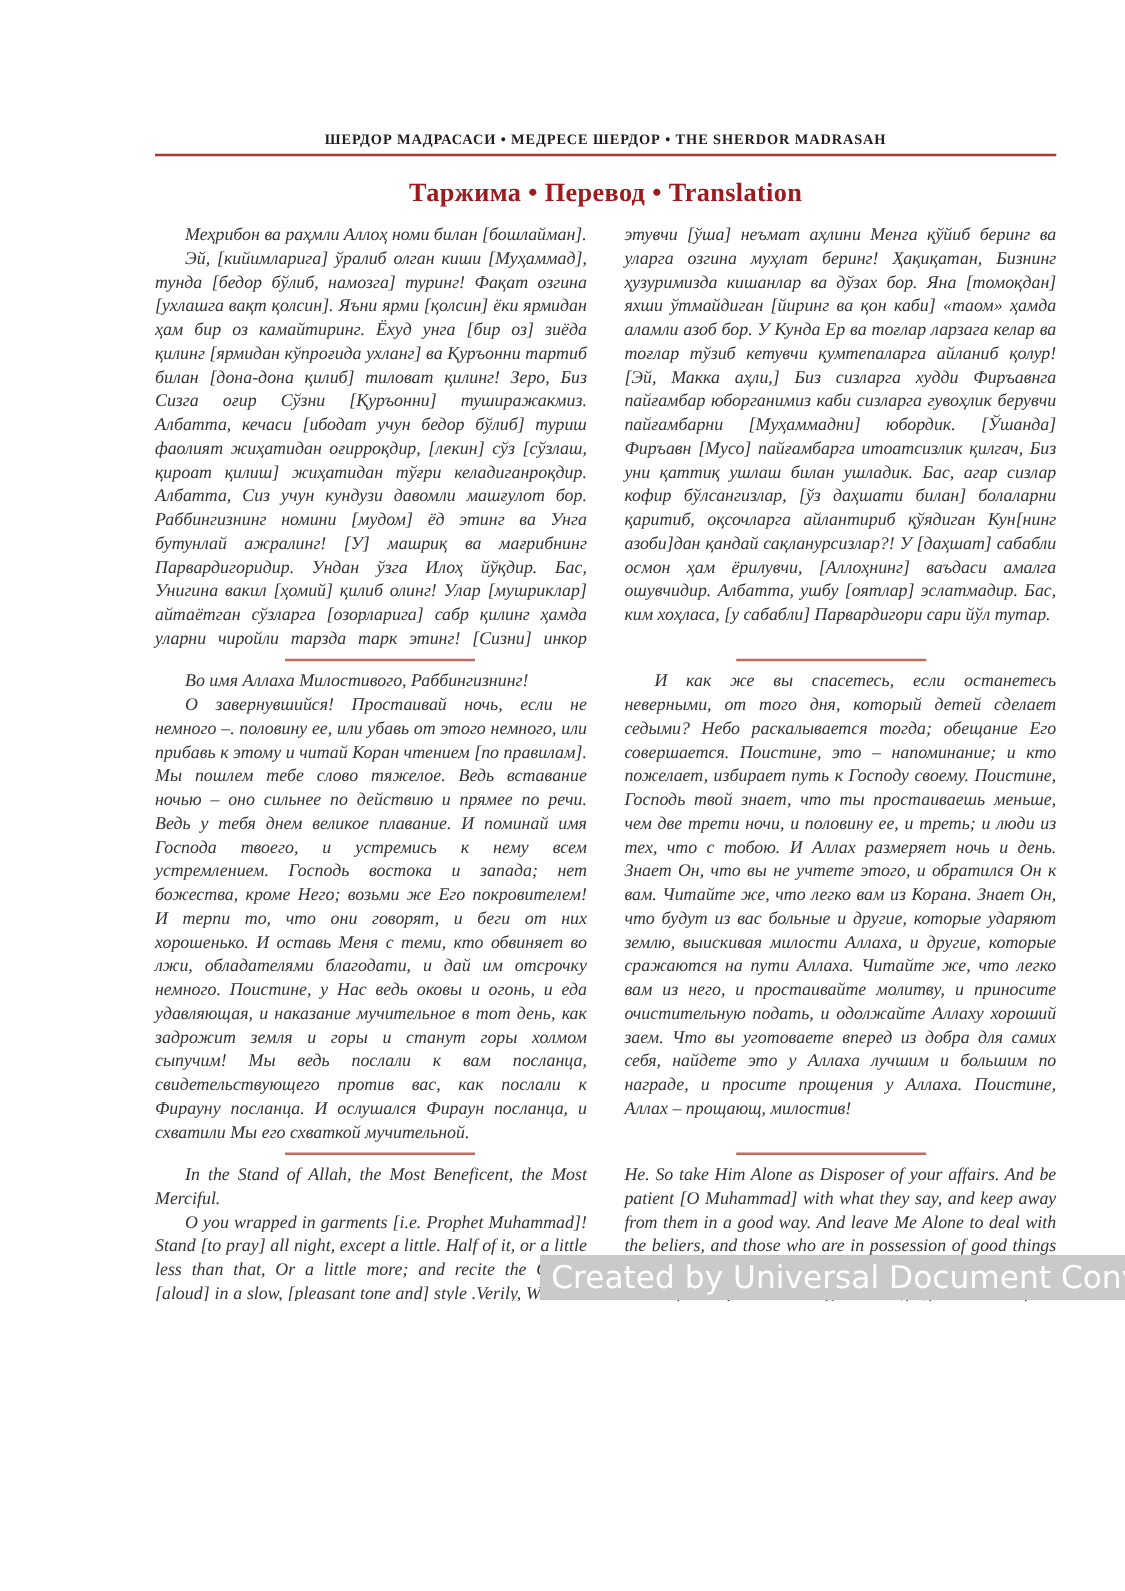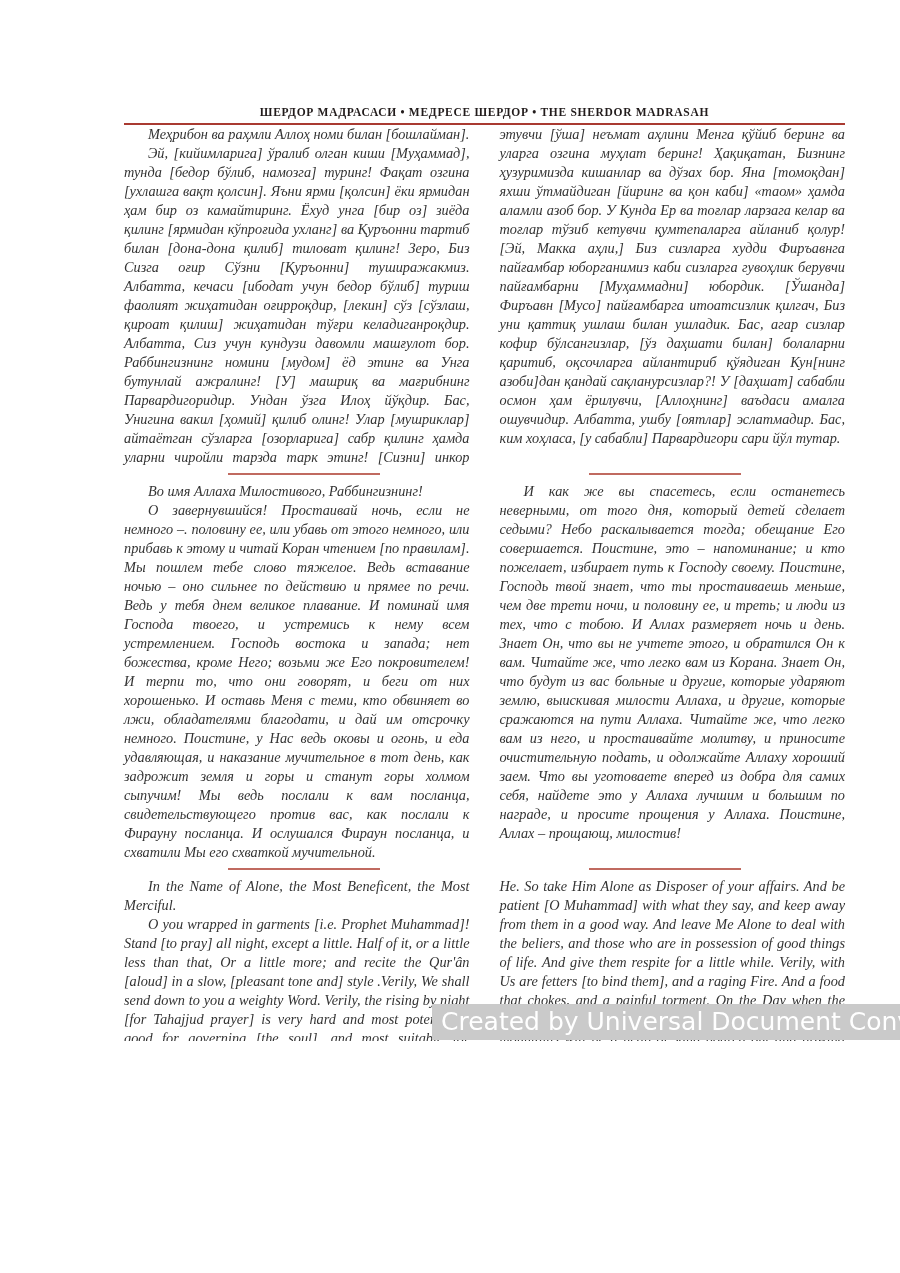--- a/index.html
+++ b/index.html
@@ -11,21 +11,21 @@
   .masthead {
     margin-top:106px; text-align:center;
     font-size:11.5px; font-weight:bold; letter-spacing:0.7px;
     color:#221c1c; white-space:nowrap;
   }
   .header-rule { margin-top:5px; height:2px; background:#a93a31; }
   .page-title {
     margin-top:17px; text-align:center;
     font-size:21px; font-weight:bold; color:#9c1b20; letter-spacing:0.3px;
   }
-  .bands { margin-top:0; }
+  .bands { margin-top:12px; }
   .band {
     column-count:2; column-gap:30px; column-fill:balance;
     text-align:justify; font-style:italic;
     font-size:14.3px; line-height:19px; color:#333333;
   }
   .band p { margin:0; text-indent:24px; }
   .sep-row { display:flex; padding:6px 0 7px 0; }
   .sep-row .half { flex:1; display:flex; justify-content:center; }
   .sep-line { width:152px; height:2px; background:#c06a60; }
   .footer-rule { margin-top:12px; height:3px; background:#82241f; }
@@ -50,20 +50,21 @@
 </style>
 </head>
 <body>
 
 <div class="page">
   <div class="content">
 
     <div class="masthead">ШЕРДОР МАДРАСАСИ • МЕДРЕСЕ ШЕРДОР • THE SHERDOR MADRASAH</div>
     <div class="header-rule"></div>
 
+    <div class="page-title">Таржима • Перевод • Translation</div>
 
     <div class="bands">
 
       <div class="band">
           <p>Меҳрибон ва раҳмли Аллоҳ номи билан [бошлайман].</p>
           <p>Эй, [кийимларига] ўралиб олган киши [Муҳаммад], тунда [бедор бўлиб, намозга] туринг! Фақат озгина [ухлашга вақт қолсин]. Яъни ярми [қолсин] ёки ярмидан ҳам бир оз камайтиринг. Ёхуд унга [бир оз] зиёда қилинг [ярмидан кўпроғида ухланг] ва Қуръонни тартиб билан [дона-дона қилиб] тиловат қилинг! Зеро, Биз Сизга оғир Сўзни [Қуръонни] туширажакмиз. Албатта, кечаси [ибодат учун бедор бўлиб] туриш фаолият жиҳатидан оғирроқдир, [лекин] сўз [сўзлаш, қироат қилиш] жиҳатидан тўғри келадиганроқдир. Албатта, Сиз учун кундузи давомли машғулот бор. Раббингизнинг номини [мудом] ёд этинг ва Унга бутунлай ажралинг! [У] машриқ ва мағрибнинг Парвардигоридир. Ундан ўзга Илоҳ йўқдир. Бас, Унигина вакил [ҳомий] қилиб олинг! Улар [мушриклар] айтаётган сўзларга [озорларига] сабр қилинг ҳамда уларни чиройли тарзда тарк этинг! [Сизни] инкор этувчи [ўша] неъмат аҳлини Менга қўйиб беринг ва уларга озгина муҳлат беринг! Ҳақиқатан, Бизнинг ҳузуримизда кишанлар ва дўзах бор. Яна [томоқдан] яхши ўтмайдиган [йиринг ва қон каби] «таом» ҳамда аламли азоб бор. У Кунда Ер ва тоғлар ларзага келар ва тоғлар тўзиб кетувчи қумтепаларга айланиб қолур! [Эй, Макка аҳли,] Биз сизларга худди Фиръавнга пайғамбар юборганимиз каби сизларга гувоҳлик берувчи пайғамбарни [Муҳаммадни] юбордик. [Ўшанда] Фиръавн [Мусо] пайғамбарга итоатсизлик қилгач, Биз уни қаттиқ ушлаш билан ушладик. Бас, агар сизлар кофир бўлсангизлар, [ўз даҳшати билан] болаларни қаритиб, оқсочларга айлантириб қўядиган Кун[нинг азоби]дан қандай сақланурсизлар?! У [даҳшат] сабабли осмон ҳам ёрилувчи, [Аллоҳнинг] ваъдаси амалга ошувчидир. Албатта, ушбу [оятлар] эслатмадир. Бас, ким хоҳласа, [у сабабли] Парвардигори сари йўл тутар.</p>
         </div>
 
       <div class="sep-row">
         <div class="half">
@@ -83,21 +84,21 @@
       <div class="sep-row">
         <div class="half">
             <div class="sep-line"></div>
           </div>
         <div class="half">
             <div class="sep-line"></div>
           </div>
       </div>
 
       <div class="band">
-          <p>In the Name of Alone, the Most Beneficent, the Most Merciful.</p>
+          <p>In the Stand of Allah, the Most Beneficent, the Most Merciful.</p>
           <p>O you wrapped in garments [i.e. Prophet Muhammad]! Stand [to pray] all night, except a little. Half of it, or a little less than that, Or a little more; and recite the Qur'ân [aloud] in a slow, [pleasant tone and] style .Verily, We shall send down to you a weighty Word. Verily, the rising by night [for Tahajjud prayer] is very hard and most potent and good for governing [the soul], and most suitable for [understanding] the Word [of Allah]. Verily, there is for you by day prolonged occupation with ordinary duties, And remember the Name of your Lord and devote yourself to Him with a complete devotion. He Alone is the Lord of the east and the west, none has the right to be worshipped but He. So take Him Alone as Disposer of your affairs. And be patient [O Muhammad] with what they say, and keep away from them in a good way. And leave Me Alone to deal with the beliers, and those who are in possession of good things of life. And give them respite for a little while. Verily, with Us are fetters [to bind them], and a raging Fire. And a food that chokes, and a painful torment. On the Day when the earth and the mountains will be in violent shake, and the mountains will be a heap of sand poured out and flowing down. Verily, We have sent to you [O men] a Messenger [Muhammad] to be a witness over you, as We did send a Messenger [Mûsa (Moses)] to Fir'aun. But Fir'aun disobeyed the Messenger [Mûsa (Moses)], so We seized him with a severe punishment. Then how can you avoid</p>
         </div>
     </div>
 
     <div class="footer-rule"></div>
 
     <div class="ornament-row">
       <svg class="orn" width="130" height="44" viewBox="0 0 130 44">
         <line x1="0" y1="22" x2="34" y2="22" stroke="#989898" stroke-width="1"></line>
         <polygon points="37,22 41,18.5 45,22 41,25.5" fill="#2f4d8f"></polygon>

